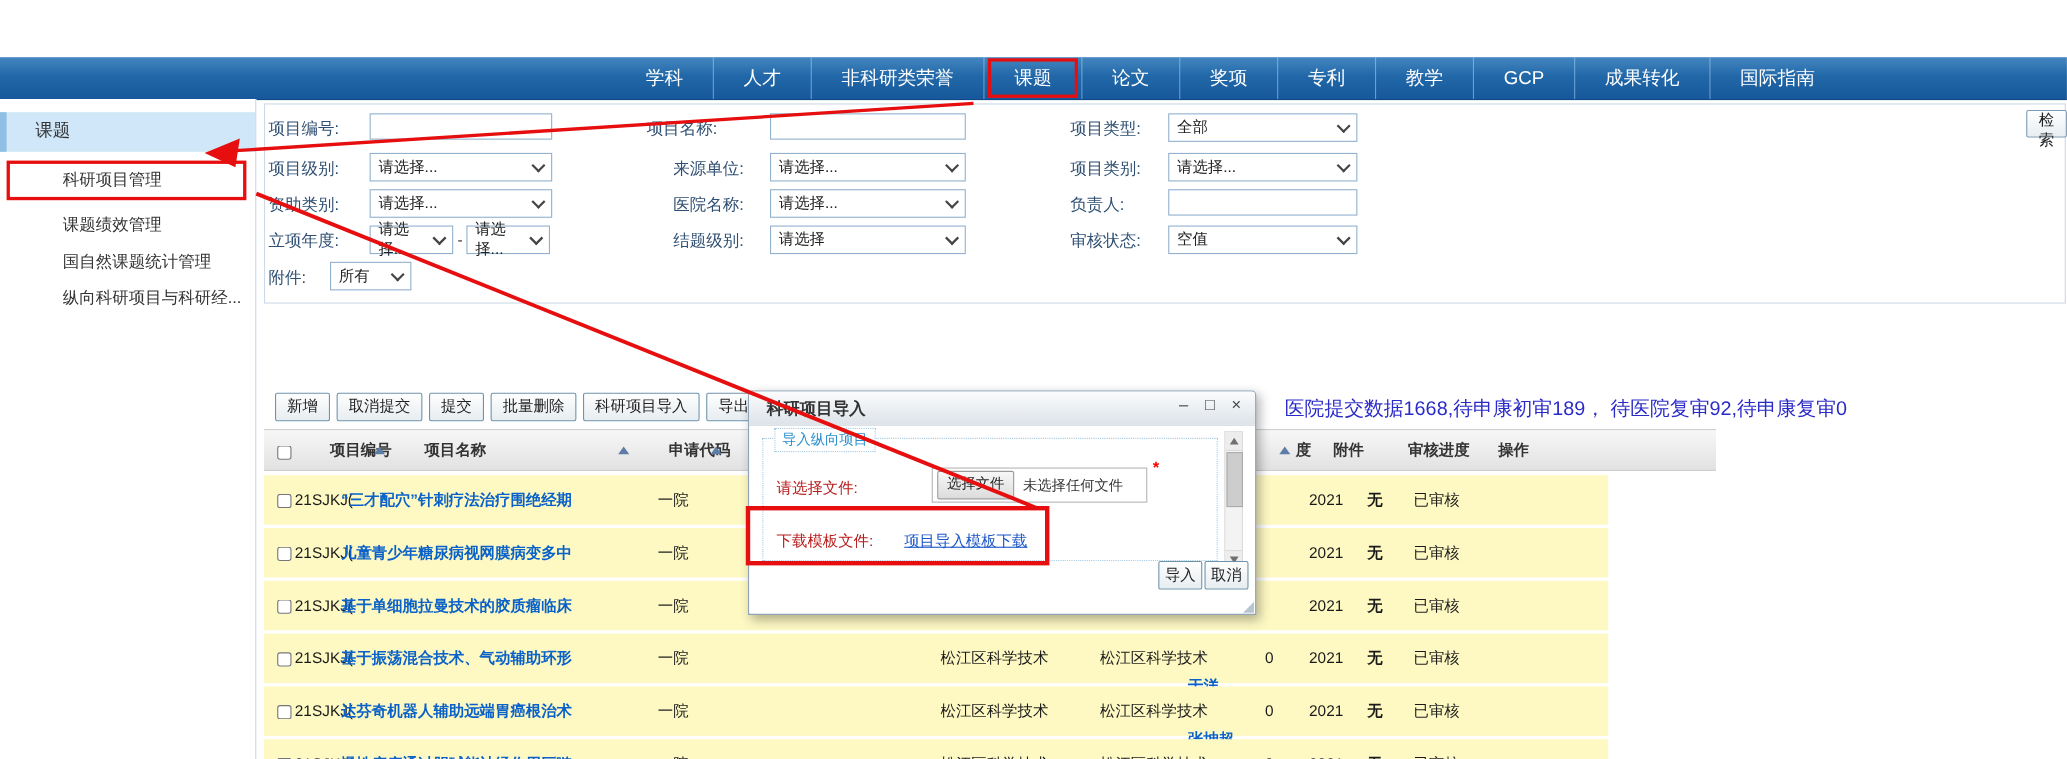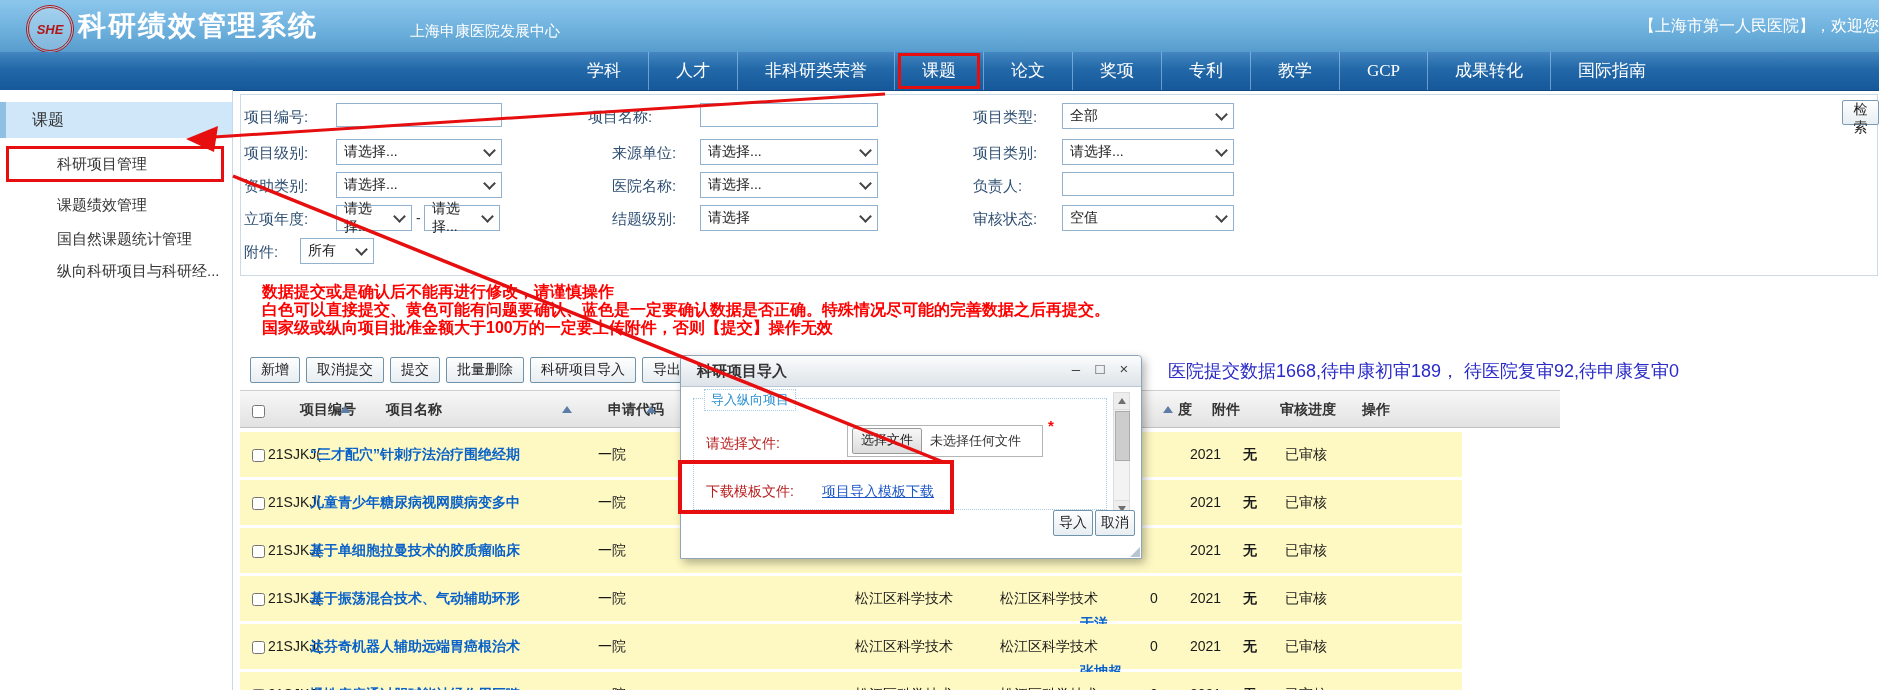--- a/index.html
+++ b/index.html
@@ -11,21 +11,21 @@
   .logo{position:absolute;left:26px;top:5px;width:42px;height:42px;border-radius:50%;
         border:3px double #b01818;color:#b01818;display:flex;align-items:center;justify-content:center;
         font-weight:bold;font-size:13px;font-style:italic;background:rgba(255,255,255,.25);}
   .app-title{position:absolute;left:78px;top:7px;color:#fff;font-size:28px;font-weight:bold;letter-spacing:2px;}
   .app-sub{position:absolute;left:410px;top:22px;color:#fff;font-size:15px;}
   .welcome{position:absolute;right:0;top:16px;color:#fff;font-size:16px;white-space:nowrap;}
 
   
   .nav{position:absolute;left:0;top:52px;width:1879px;height:38px;
        background:linear-gradient(180deg,#4386c0 0%,#2268a8 45%,#16589b 100%);border-bottom:1px solid #0e4a86;}
-  .nav-tabs{position:absolute;left:560px;top:0;height:38px;display:flex;font-family:Liberation Serif, serif;}
+  .nav-tabs{position:absolute;left:560px;top:0;height:38px;display:flex;}
   .tab{position:relative;color:#fff;font-size:17px;line-height:38px;padding:0 27px;white-space:nowrap;
        border-left:1px solid rgba(170,210,245,.55);cursor:pointer;}
   .tab:first-child{border-left:none;}
   .tab.active::before{content:"";position:absolute;left:3px;right:3px;top:1px;bottom:1px;border:3px solid #e60e0e;}
 
   
   .sidebar{position:absolute;left:0;top:90px;width:232px;height:600px;background:#fff;border-right:1px solid #c9d8e6;}
   .side-section{position:absolute;left:0;top:12px;width:232px;height:36px;background:#cfe7f8;
        border-left:6px solid #8fc0e4;line-height:36px;padding-left:26px;font-size:16px;color:#333;box-sizing:border-box;}
   .side-item{position:absolute;left:0;width:232px;height:30px;line-height:30px;padding-left:57px;
@@ -107,26 +107,20 @@
   .grip{position:absolute;right:1px;bottom:1px;width:0;height:0;border-left:10px solid transparent;border-bottom:10px solid #b8c4d0;}
 
   
   .overlay{position:absolute;left:0;top:0;width:1879px;height:690px;z-index:90;pointer-events:none;}
 </style>
 </head>
 <body>
 
 <div class="screen">
 
-  <div class="top">
-    <div class="logo">SHE</div>
-    <div class="app-title">科研绩效管理系统</div>
-    <div class="app-sub">上海申康医院发展中心</div>
-    <div class="welcome">【上海市第一人民医院】，欢迎您</div>
-  </div>
 
   <div class="nav">
     <div class="nav-tabs">
       <div class="tab">学科</div>
       <div class="tab">人才</div>
       <div class="tab">非科研类荣誉</div>
       <div class="tab active">课题</div>
       <div class="tab">论文</div>
       <div class="tab">奖项</div>
       <div class="tab">专利</div>
@@ -208,25 +202,20 @@
     </div>
 
   <div class="flabel" style="left:244px;top:243px;">附件:</div>
   <div class="sel" style="left:300px;top:238px;width:74px;">
       <span>所有</span>
       <span class="chev"></span>
     </div>
 
   <button class="search-btn">检索</button>
 
-  <div class="warnings">
-    <div>数据提交或是确认后不能再进行修改，请谨慎操作</div>
-    <div>白色可以直接提交、黄色可能有问题要确认、蓝色是一定要确认数据是否正确。特殊情况尽可能的完善数据之后再提交。</div>
-    <div>国家级或纵向项目批准金额大于100万的一定要上传附件，否则【提交】操作无效</div>
-  </div>
 
   <div class="toolbar">
     <button class="tbtn">新增</button>
     <button class="tbtn">取消提交</button>
     <button class="tbtn">提交</button>
     <button class="tbtn">批量删除</button>
     <button class="tbtn">科研项目导入</button>
     <button class="tbtn">导出全部</button>
   </div>
   <div class="status-text">医院提交数据1668,待申康初审189， 待医院复审92,待申康复审0</div>

